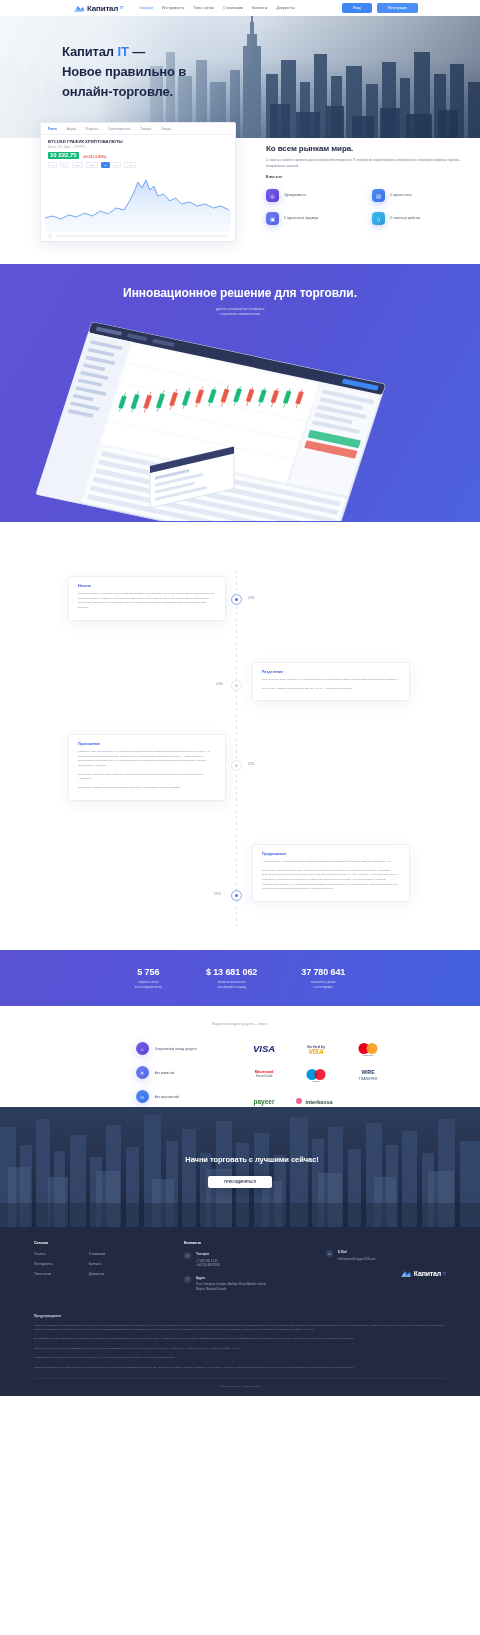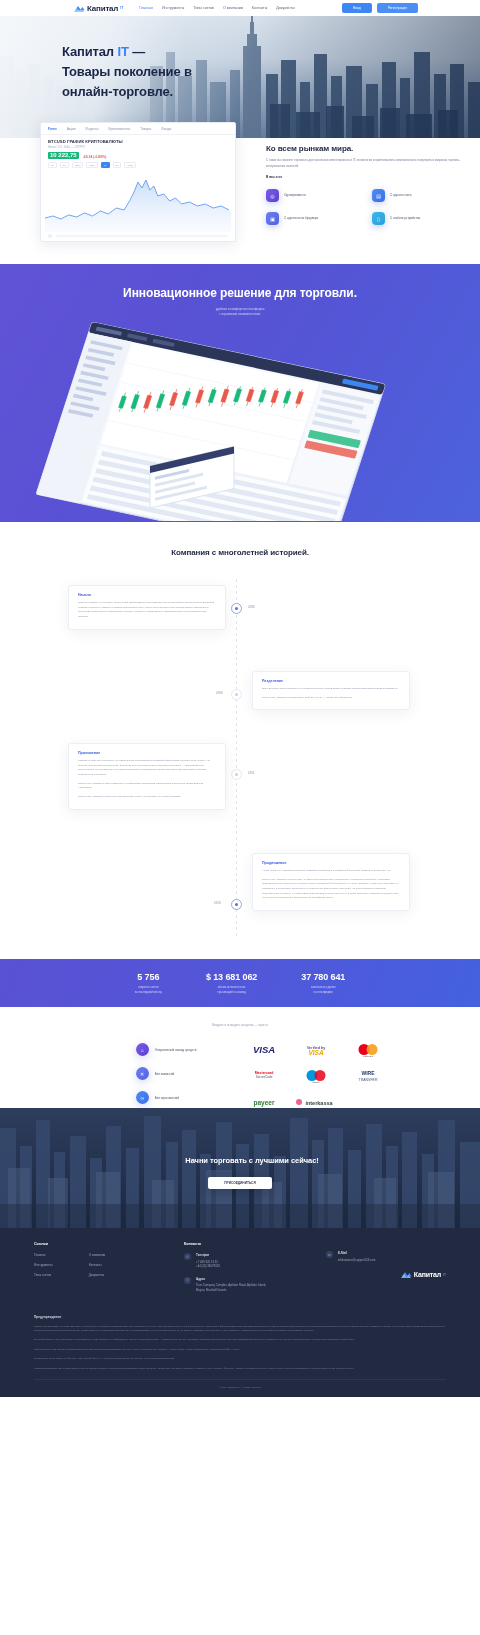--- a/index.html
+++ b/index.html
@@ -150,21 +150,21 @@
     border:1px solid #eaeff6; border-radius:3px; padding:7px 9px 9px;
     box-shadow:0 3px 14px rgba(40,60,100,.07);
   }
   .tl-card h4 { font-size:3.6px; color:#3c5fe0; font-weight:700; margin-bottom:4px; }
   .tl-card p { font-size:2.5px; color:#8a92a6; line-height:1.85; }
   .tl-card p + p { margin-top:4px; }
 
   
   .stats {
     background:linear-gradient(110deg,#5a51d4 0%,#5356d8 45%,#4461e0 100%);
-    height:48px; display:flex; align-items:center; justify-content:center; gap:44px;
+    height:56px; display:flex; align-items:center; justify-content:center; gap:44px;
   }
   .stat { text-align:center; }
   .stat-v { font-size:9px; font-weight:700; color:#fff; letter-spacing:-.1px; }
   .stat-l { font-size:2.9px; color:#cfd3f7; line-height:1.6; margin-top:3px; }
 
   
   .pay { background:#fff; padding:16px 0 0; text-align:center; position:relative; }
   .pay-kicker { font-size:3px; color:#9aa2b5; }
   .pay-title { font-size:8px; font-weight:700; color:#1f2742; margin-top:6px; letter-spacing:-.1px; }
   .pay-body { display:flex; justify-content:center; gap:44px; margin-top:16px;padding-left:48px; }
@@ -301,21 +301,21 @@
           <rect x="380" y="92" width="20" height="30"></rect>
           <rect x="406" y="98" width="26" height="24"></rect>
           <rect x="438" y="94" width="20" height="28"></rect>
         </g>
       </svg>
     </div>
     <div class="hero-overlay"></div>
     <div class="hero-inner">
       <div class="hero-title">
         <span>Капитал </span><span class="accent">IT</span><span> —</span><br>
-        <span>Товары поколение в</span><br>
+        <span>Новое правильно в</span><br>
         <span>онлайн-торговле.</span>
       </div>
     </div>
   </section>
 
   <section class="markets">
     <div class="markets-left">
       <div class="chart-card">
         <div class="chart-tabs">
           <span class="chart-tab active">Forex</span>
@@ -511,21 +511,20 @@
           <rect x="5" y="12" width="34" height="3" fill="#c9d4e8"></rect>
           <rect x="5" y="19" width="48" height="3" fill="#dde5f2"></rect>
           <rect x="5" y="26" width="40" height="3" fill="#dde5f2"></rect>
           <rect x="5" y="33" width="52" height="3" fill="#dde5f2"></rect>
         </g>
       </svg>
     </div>
   </section>
 
   <section class="history">
-    <h2 class="history-title">Компания с многолетней историей.</h2>
     <div class="tl">
       <div class="tl-line"></div>
 
       <div class="tl-node on" style="top:24px;">
           <i></i>
         </div>
       <span class="tl-year" style="top:26px; left:248px;">2005</span>
       <div class="tl-card" style="left:68px; top:6px;">
         <h4>Начало</h4>
         <p>История Капитал IT началась, когда группа математиков и экономистов, под руководством доктора Ирины Власовой создали несколько Капитал IT Trading Technologies Corp, целью этого проекта было исследование разработка и внедрение компьютерных финансовых систем с помощью оригинальных математических и эконометрических методов.</p>

